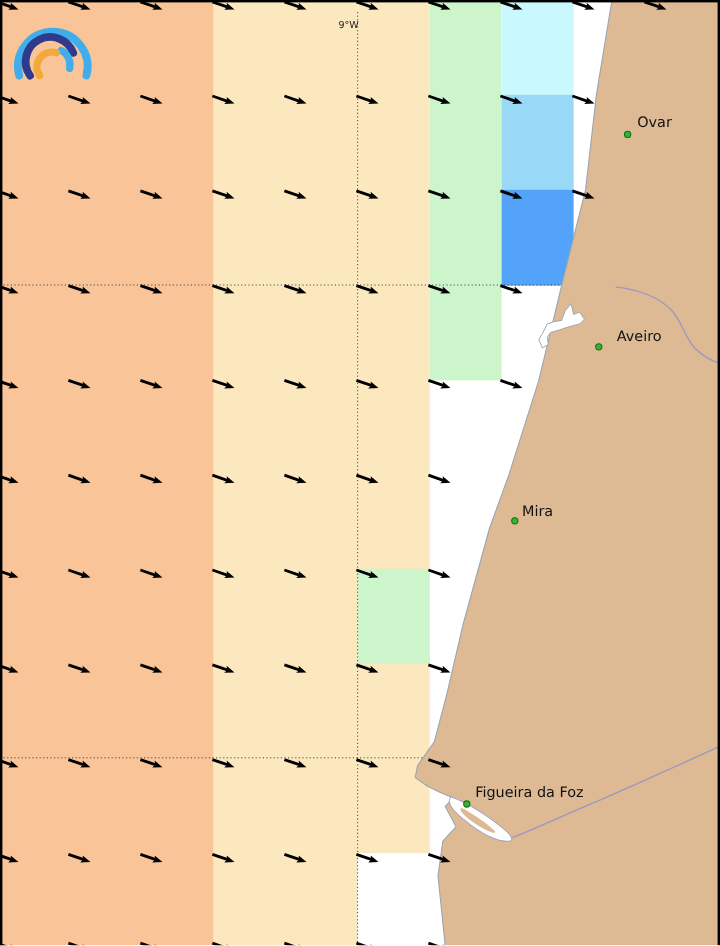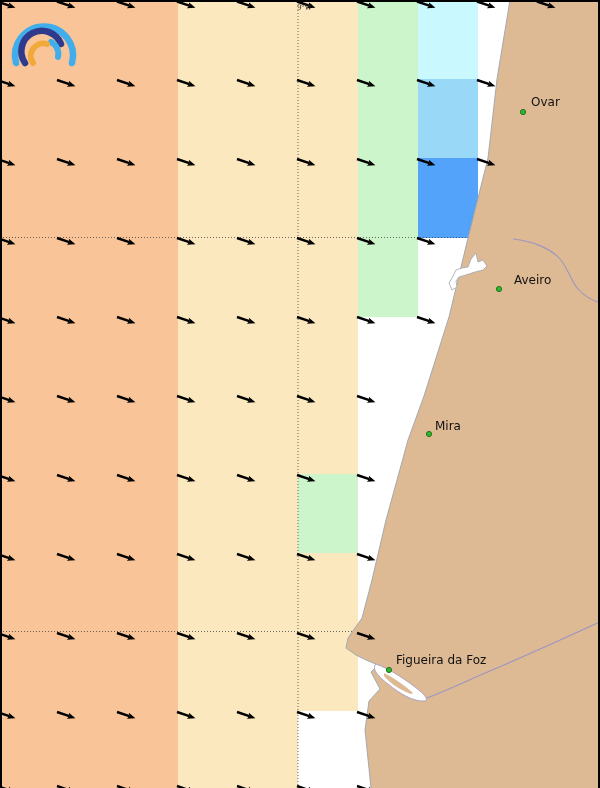--- a/index.html
+++ b/index.html
@@ -3,22 +3,22 @@
 <meta charset="utf-8">
 <style>
   html,body{margin:0;padding:0;background:#fff;}
   .map{position:relative;width:600px;height:788px;overflow:hidden;background:#fff;
        font-family:"DejaVu Sans","Liberation Sans",sans-serif;}
   .map svg.canvas{position:absolute;left:0;top:0;}
   .border-top,.border-left,.border-right{position:absolute;background:#000;z-index:30;}
   .border-top{left:0;top:0;width:600px;height:2px;}
   .border-left{left:0;top:0;width:2px;height:788px;}
   .border-right{right:0;top:0;width:2px;height:788px;}
-  .meridian-label{position:absolute;left:282px;top:3px;width:30px;text-align:right;
-       font-size:8px;color:#222;z-index:31;line-height:9px;font-family:Liberation Serif, serif;}
+  .meridian-label{position:absolute;left:282px;top:16px;width:30px;text-align:left;
+       font-size:8px;color:#222;z-index:31;line-height:9px;}
   .logo{position:absolute;left:6px;top:6px;width:82px;height:66px;z-index:32;}
   text.city{font-size:12px;fill:#111;}
 </style>
 </head>
 <body>
 
 <div class="map">
   <svg class="canvas" id="map-canvas" width="600" height="788" viewBox="0 0 600 788">
       <rect x="0" y="0" width="600" height="788" fill="#ffffff"></rect>
       <rect x="0" y="0" width="178" height="788" fill="#F8C498"></rect>

